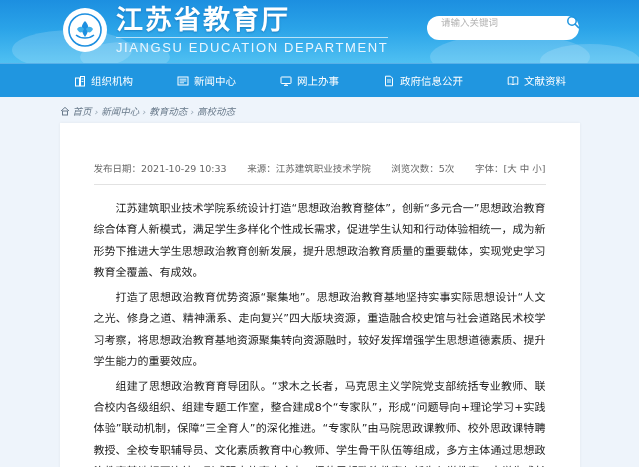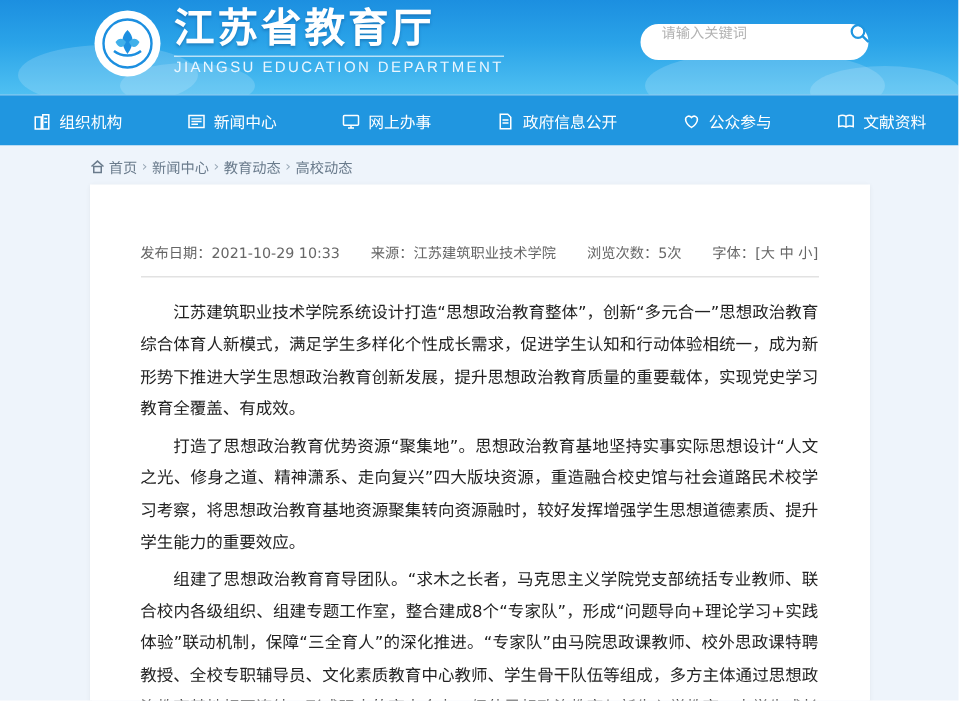--- a/index.html
+++ b/index.html
@@ -55,21 +55,21 @@
     font-family: "DejaVu Sans", "Liberation Sans", sans-serif;
     text-shadow: 0 1px 2px rgba(0,60,120,0.35);
   }
   .brand-rule {
     height: 1px;
     background: rgba(255,255,255,0.65);
     margin: 4px 0 3px 0;
   }
   .brand-en {
     color: #eaf6ff;
-    font-size: 10px;
+    font-size: 13px;
     letter-spacing: 1.6px;
   }
 
   .search-box {
     position: absolute;
     right: 60px; top: 16px;
     width: 152px; height: 24px;
     background: #ffffff;
     border-radius: 12px;
     display: flex;
@@ -118,20 +118,21 @@
     font-family: "DejaVu Sans", "Liberation Sans", sans-serif;
   }
   .nav-item .nico { width: 13px; height: 13px; display:flex; align-items:center; justify-content:center; }
   .nav-item .nico svg { display:block; }
 
   
   .crumb-wrap {
     width: 639px;
     background: #eef4fb;
     padding: 7px 0 5px 0;
+    font-style: italic;
   }
   .crumb {
     width: 520px;
     margin: 0 auto;
     font-size: 9.5px;
     color: #6a7b8c;
     display: flex;
     align-items: center;
     gap: 3px;
     font-family: "DejaVu Sans", "Liberation Sans", sans-serif;
@@ -263,28 +264,20 @@
     <span class="nico">
       <svg width="12" height="12" viewBox="0 0 12 12">
         <path d="M2.5 1.2 h5 l2 2 v7.6 h-7 z" fill="none" stroke="#fff" stroke-width="1"></path>
         <line x1="4" y1="5" x2="8" y2="5" stroke="#fff" stroke-width="0.9"></line>
         <line x1="4" y1="7" x2="8" y2="7" stroke="#fff" stroke-width="0.9"></line>
       </svg>
     </span>
     <span>政府信息公开</span>
   </div>
 
-  <div class="nav-item">
-    <span class="nico">
-      <svg width="12" height="12" viewBox="0 0 12 12">
-        <path d="M6 10 C1.5 7 1.2 3.6 3.4 2.6 C4.8 2 6 3.4 6 3.4 C6 3.4 7.2 2 8.6 2.6 C10.8 3.6 10.5 7 6 10 Z" fill="none" stroke="#fff" stroke-width="1"></path>
-      </svg>
-    </span>
-    <span>公众参与</span>
-  </div>
 
   <div class="nav-item">
     <span class="nico">
       <svg width="12" height="12" viewBox="0 0 12 12">
         <path d="M1.2 2.4 C3 1.6 4.8 1.8 6 2.6 C7.2 1.8 9 1.6 10.8 2.4 v7 C9 8.7 7.2 8.9 6 9.7 C4.8 8.9 3 8.7 1.2 9.4 Z" fill="none" stroke="#fff" stroke-width="1"></path>
         <line x1="6" y1="2.6" x2="6" y2="9.7" stroke="#fff" stroke-width="0.9"></line>
       </svg>
     </span>
     <span>文献资料</span>
   </div>

